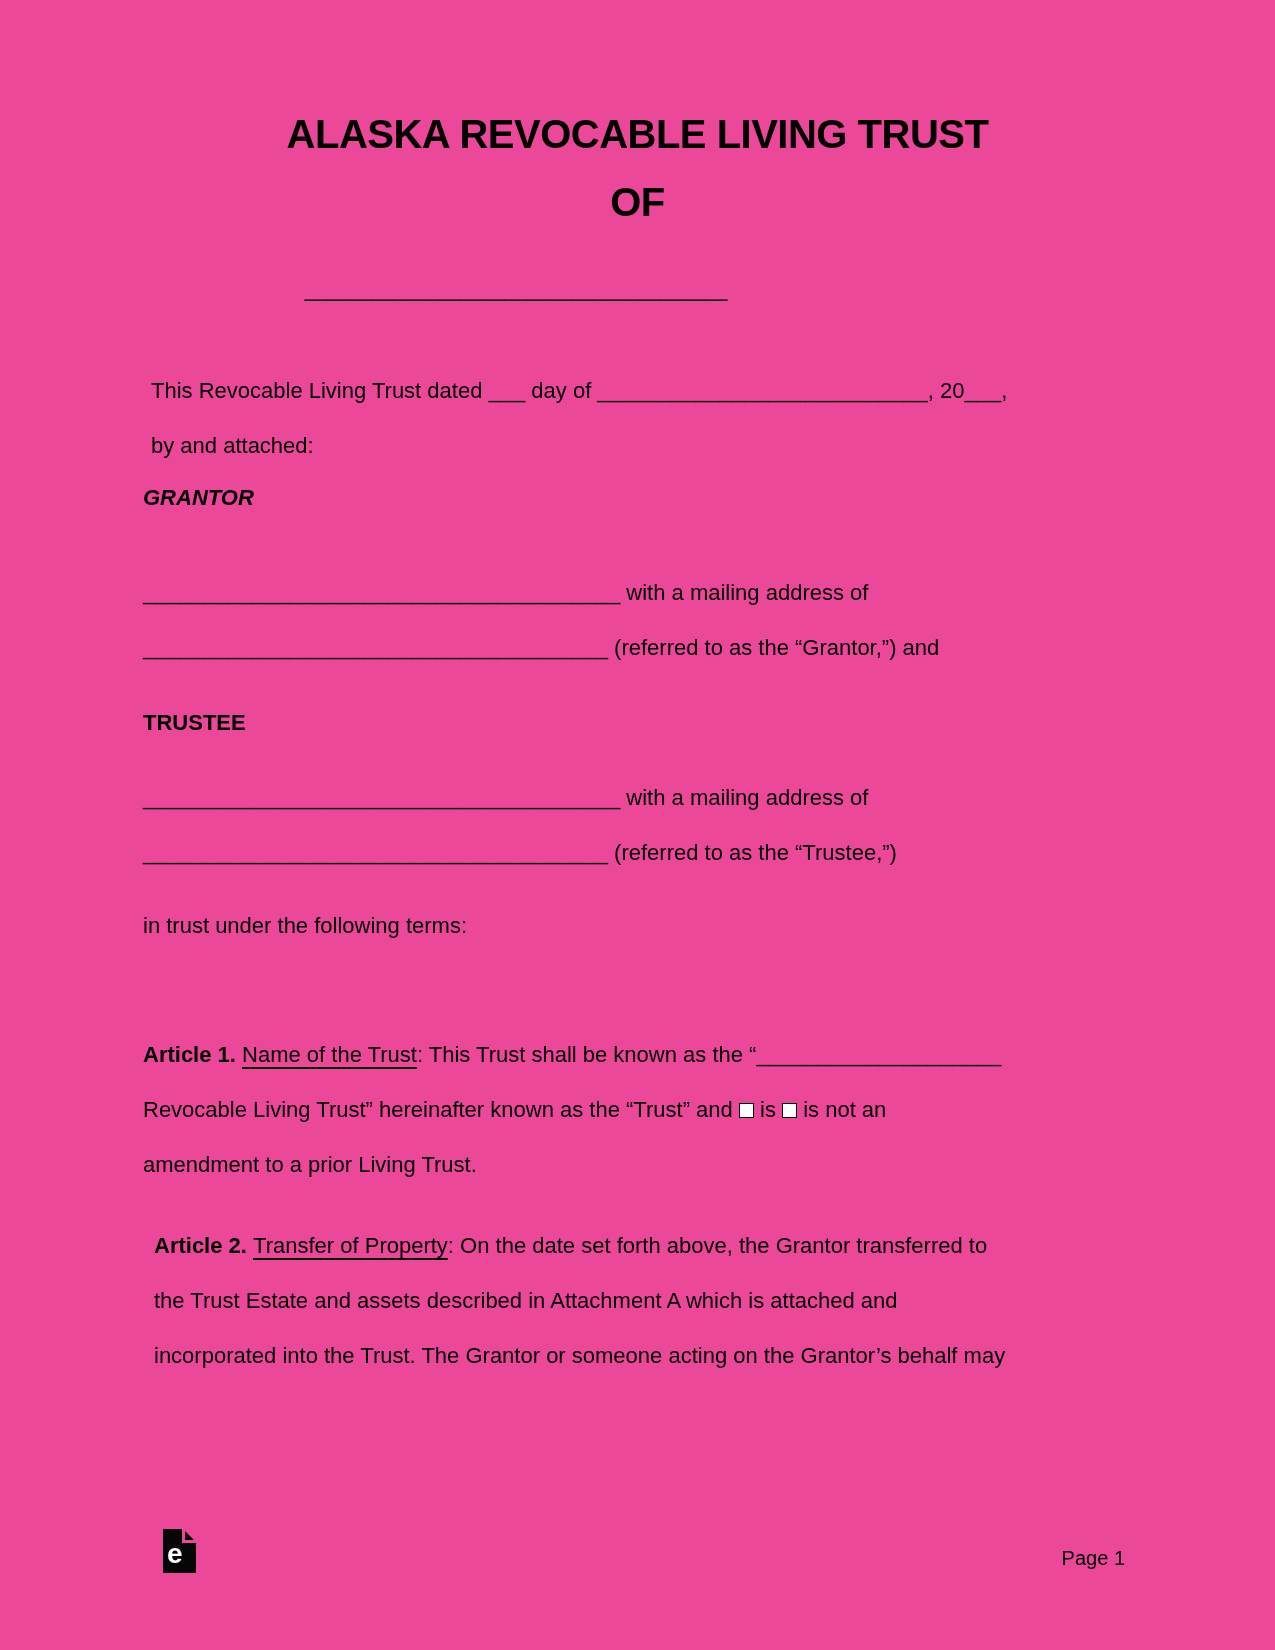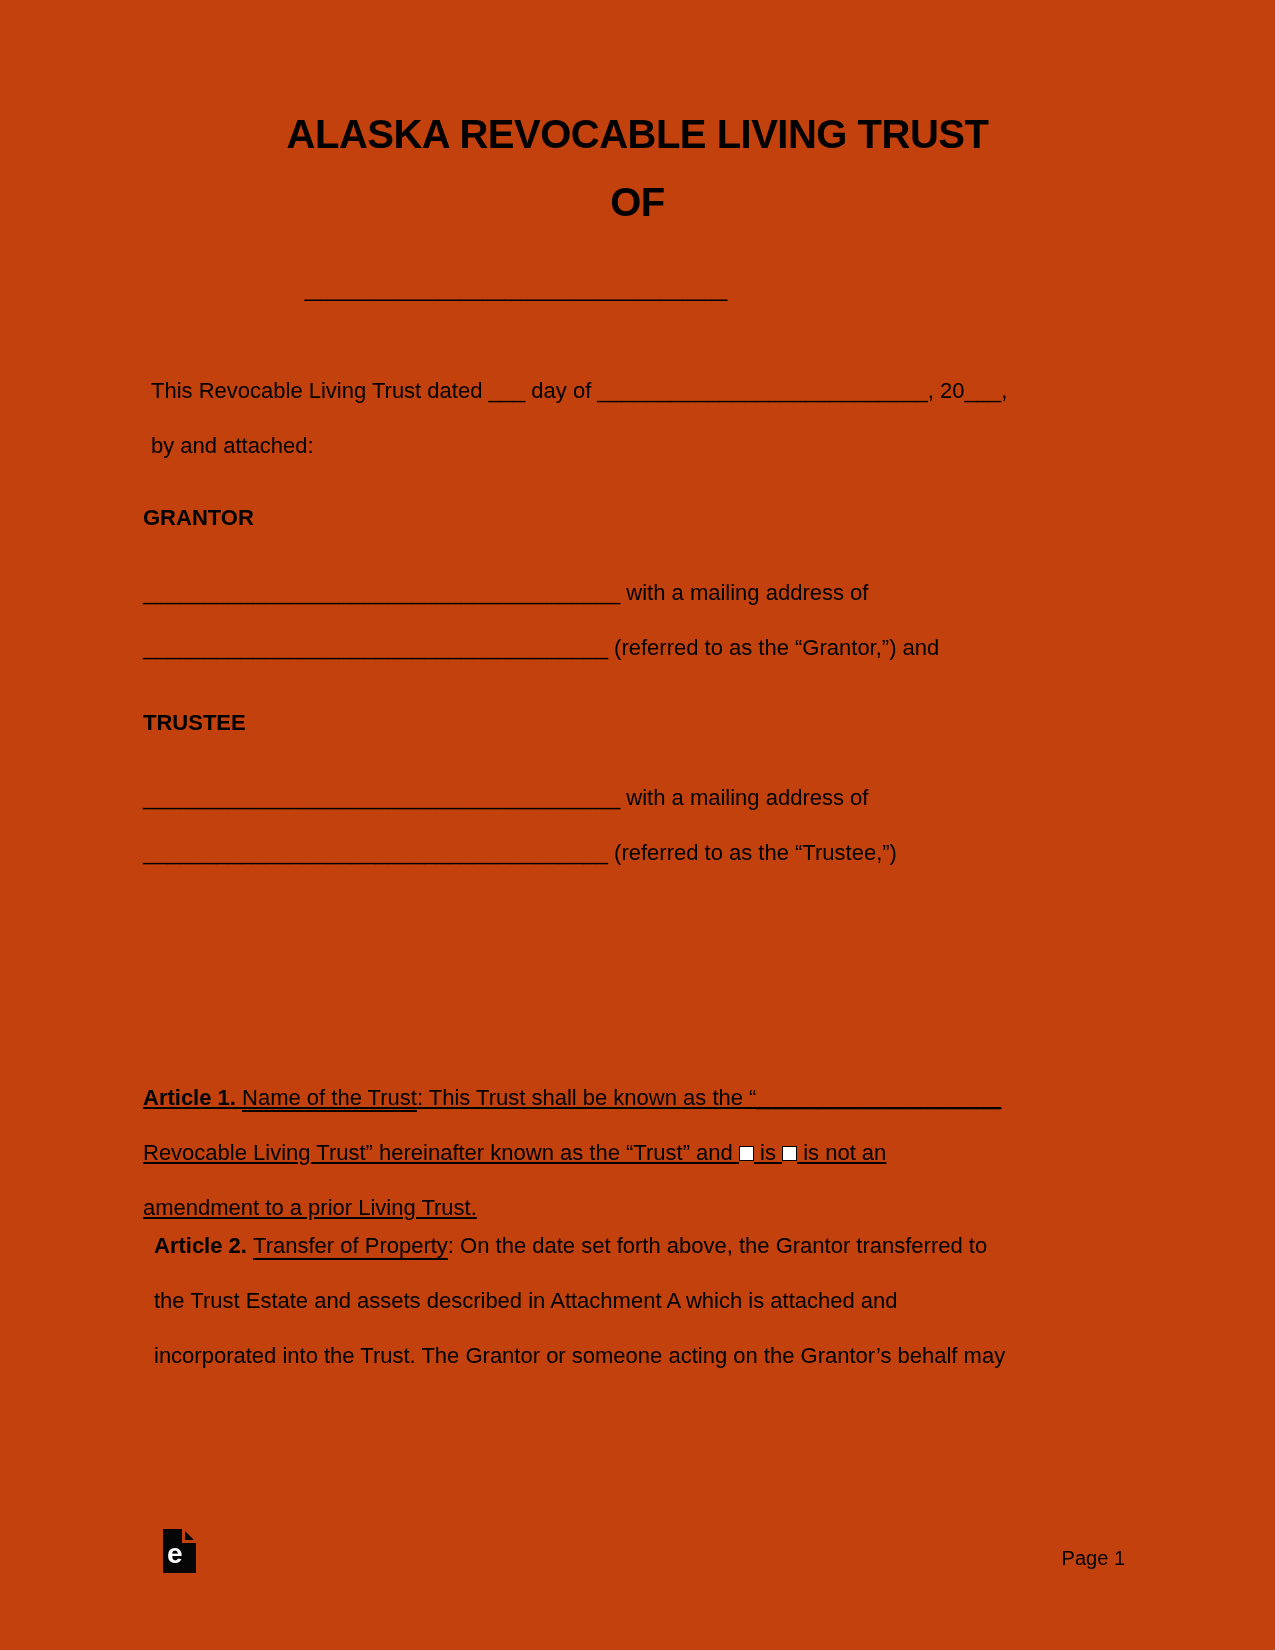--- a/index.html
+++ b/index.html
@@ -1,20 +1,20 @@
 <!DOCTYPE html>
 <html><head>
 <meta charset="utf-8">
 <style>
   * { margin:0; padding:0; box-sizing:border-box; }
   html,body { background:#ffffff; }
   .page {
     position:relative;
     width:1275px; height:1650px;
-    background:#c2410c;
+    background:#ec4899;
     color:#000000;
     font-family:"Liberation Sans","DejaVu Sans",sans-serif;
     font-size:22px;
     overflow:hidden;
   }
   .abs { position:absolute; left:143px; }
   .line { white-space:pre; line-height:55px; }
   .title-block {
     left:0; width:1275px; text-align:center;
     font-weight:bold; font-size:40px; letter-spacing:-0.5px;
@@ -53,36 +53,37 @@
     <div class="tline">ALASKA REVOCABLE LIVING TRUST</div>
     <div class="tline">OF</div>
   </div>
   <div class="abs title-blank" style="top:255px;">___________________</div>
 
   <div class="abs" style="top:363px;margin-left:8px;">
     <div class="line">This Revocable Living Trust dated ___ day of ___________________________, 20___,</div>
     <div class="line">by and attached:</div>
   </div>
 
-  <div class="abs heading" style="top:490px;">GRANTOR</div>
+  <div class="abs heading" style="top:470px;font-style:italic;">GRANTOR</div>
   <div class="abs" style="top:565px;">
     <div class="line"><span>_______________________________________</span><span> with a mailing address of</span></div>
     <div class="line"><span>______________________________________</span><span> (referred to as the “Grantor,”) and</span></div>
   </div>
 
   <div class="abs heading" style="top:695px;">TRUSTEE</div>
   <div class="abs" style="top:770px;">
     <div class="line"><span>_______________________________________</span><span> with a mailing address of</span></div>
     <div class="line"><span>______________________________________</span><span> (referred to as the “Trustee,”)</span></div>
   </div>
 
   <div class="abs" style="top:898px;">
+    <div class="line">in trust under the following terms:</div>
   </div>
 
-  <div class="abs" style="top:1070px;text-decoration:underline;">
+  <div class="abs" style="top:1027px;">
     <div class="line"><span class="b">Article 1. </span><span class="u">Name of the Trust</span><span>: This Trust shall be known as the “</span><span>____________________</span></div>
     <div class="line"><span>Revocable Living Trust” hereinafter known as the “Trust” and </span><span class="checkbox"></span><span> is </span><span class="checkbox"></span><span> is not an</span></div>
     <div class="line">amendment to a prior Living Trust.</div>
   </div>
 
   <div class="abs" style="top:1218px;margin-left:11px;">
     <div class="line"><span class="b">Article 2. </span><span class="u">Transfer of Property</span><span>: On the date set forth above, the Grantor transferred to</span></div>
     <div class="line">the Trust Estate and assets described in Attachment A which is attached and</div>
     <div class="line">incorporated into the Trust. The Grantor or someone acting on the Grantor’s behalf may</div>
   </div>

